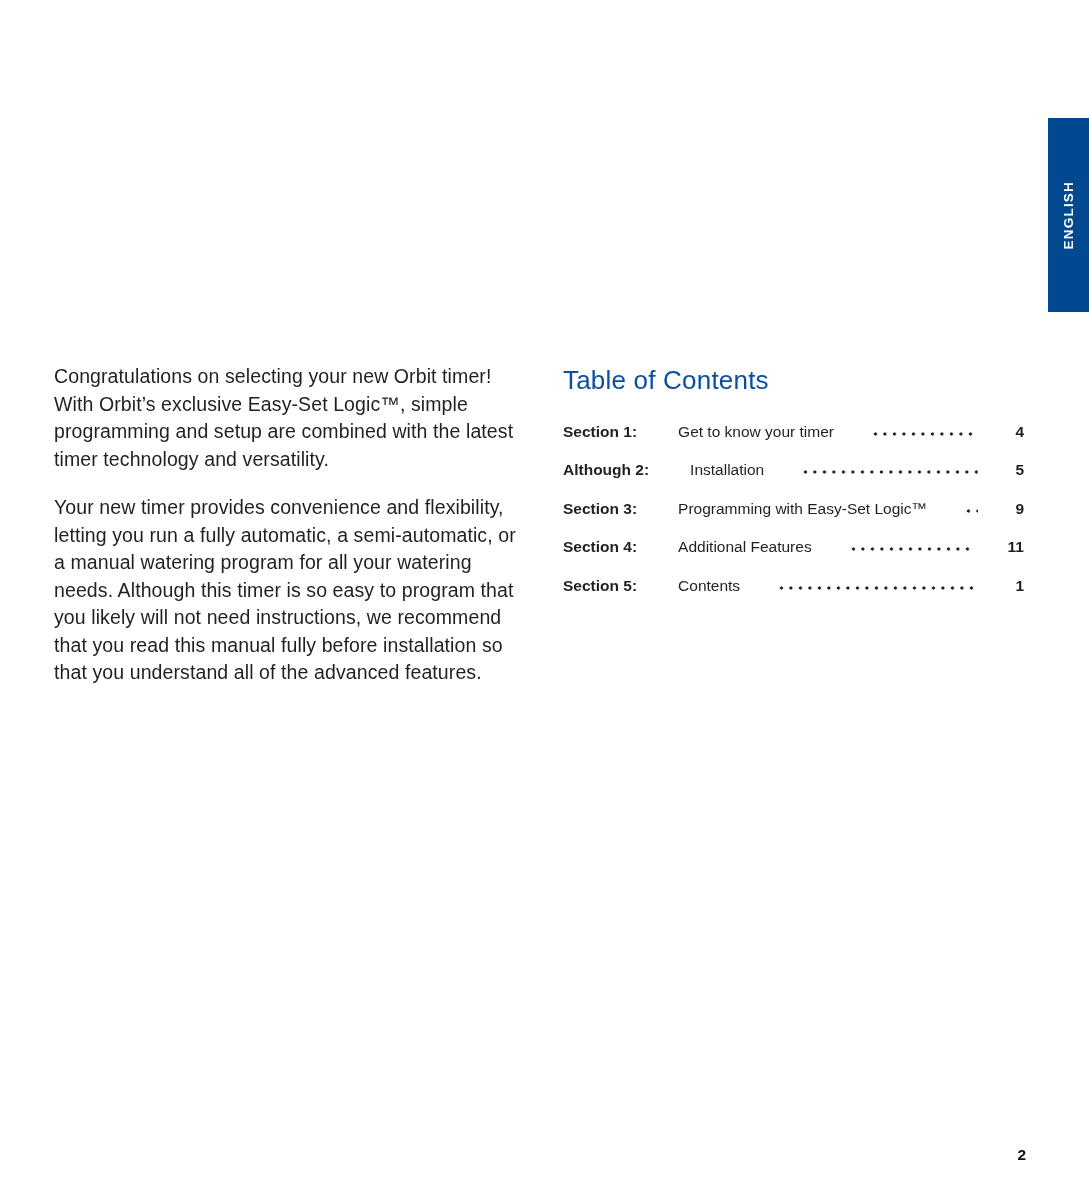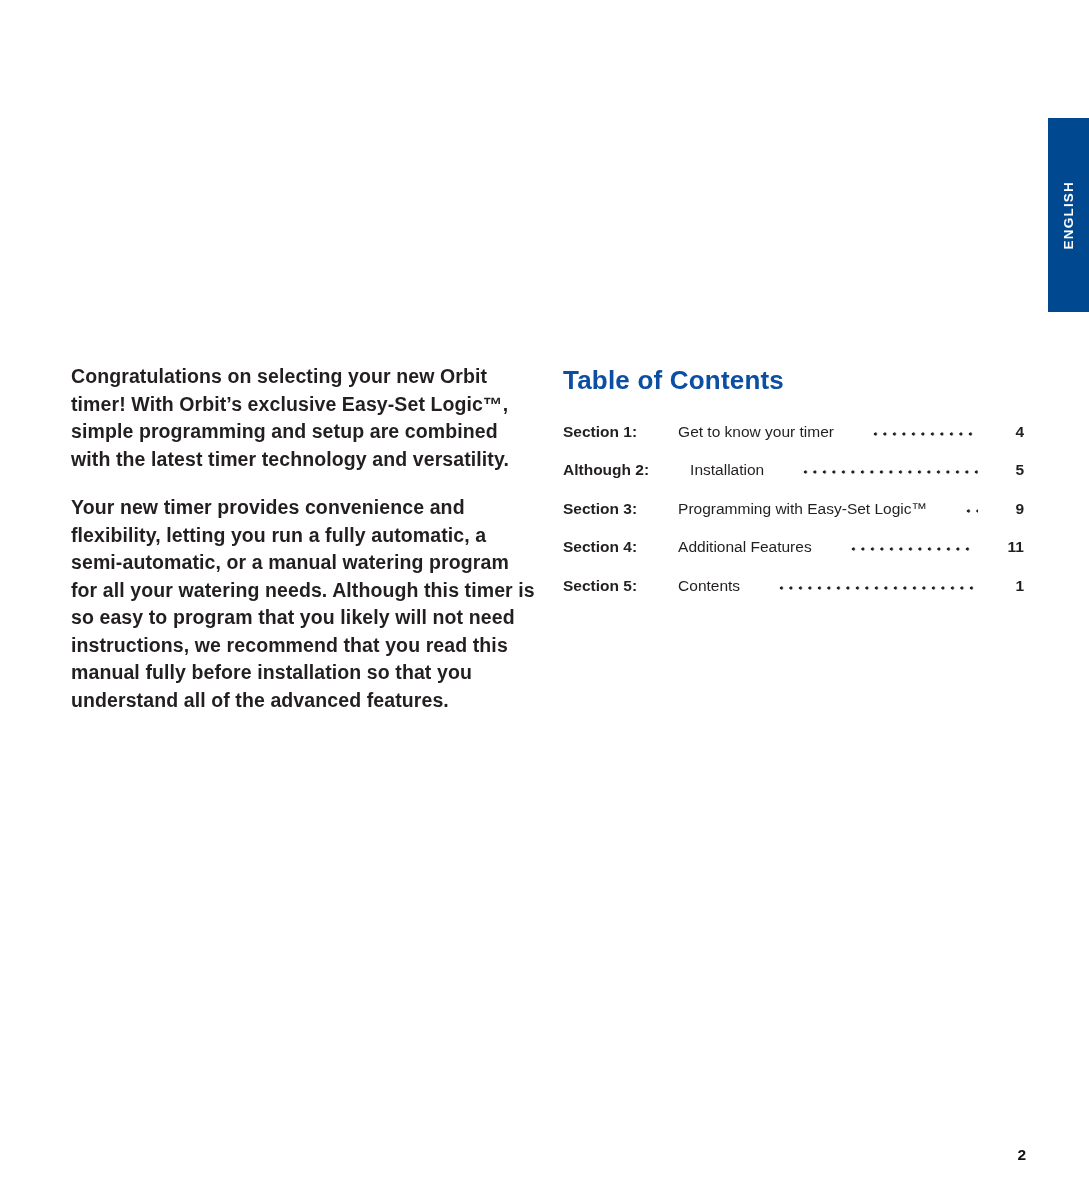--- a/index.html
+++ b/index.html
@@ -31,43 +31,42 @@
     transform: rotate(180deg);
     color: #ffffff;
     font-weight: bold;
     font-size: 13.5px;
     letter-spacing: 1.2px;
   }
 
   
   .left-col {
     position: absolute;
-    left: 71px;
+    left: 54px;
     top: 363px;
     width: 468px;
-    font-weight: bold;
   }
   .left-col p {
     font-size: 19.5px;
     line-height: 27.5px;
     letter-spacing: 0.1px;
     color: #231f20;
   }
   .left-col p + p { margin-top: 21px; }
 
   
   .right-col {
     position: absolute;
     left: 563px;
     top: 366px;
     width: 461px;
   }
   .toc-title {
     font-size: 26px;
-    font-weight: bold;
+    font-weight: normal;
     color: #0b4ea2;
     line-height: 1.1;
     margin-bottom: 27px;
     letter-spacing: 0.2px;
   }
   .toc-entry {
     display: flex;
     align-items: baseline;
     font-size: 15.5px;
     line-height: 18px;

